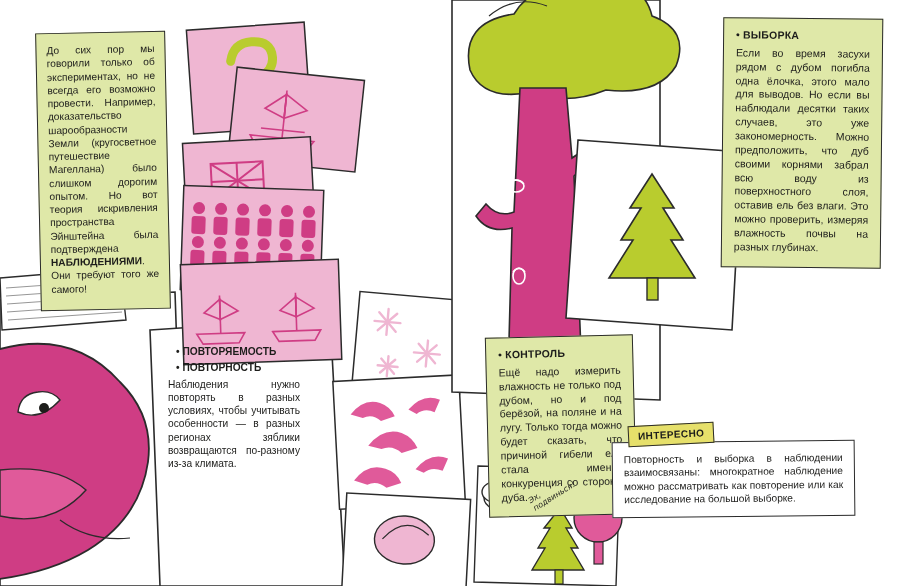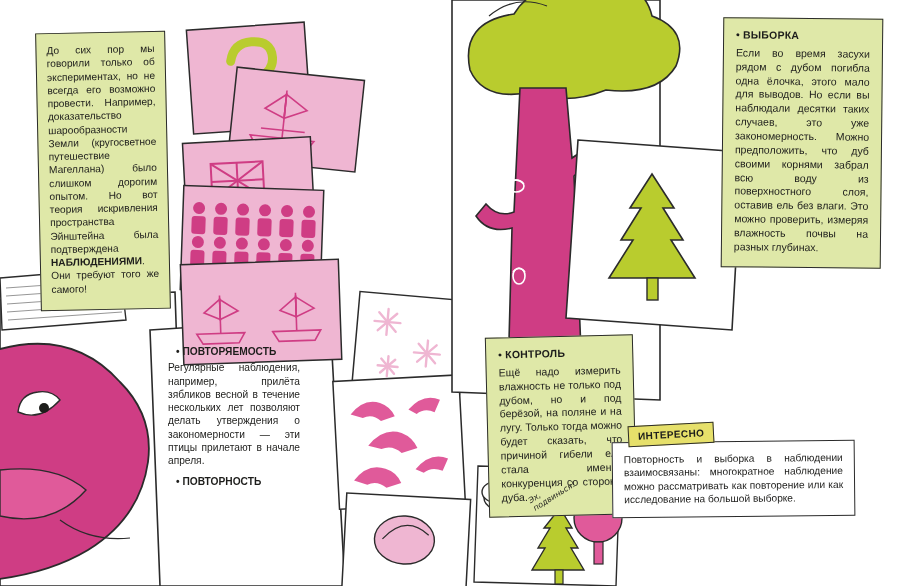--- a/index.html
+++ b/index.html
@@ -306,22 +306,22 @@
       <path d="M0 470 q56 -6 86 20 q-34 38 -86 26 z" fill="#e05a9a" stroke="#2b2b2b" stroke-width="1.4"></path>
     </g>
   </svg>
 
   <div id="intro-note">
     <span>До сих пор мы говорили только об экспериментах, но не всегда его возможно провести. Например, доказательство шарообразности Земли (кругосветное путешествие Магеллана) было слишком дорогим опытом. Но вот теория искривления пространства Эйнштейна была подтверждена </span><b>НАБЛЮДЕНИЯМИ</b><span>. Они требуют того же самого!</span>
   </div>
 
   <div id="body-col">
     <span class="h">ПОВТОРЯЕМОСТЬ</span>
-    <p>Регулярные наблюдения, например, прилёта зябликов весной в течение нескольких лет позволяют делать утверждения о закономерности — эти птицы прилетают в начале апреля.</p>
     <span class="h">ПОВТОРНОСТЬ</span>
+    <p>Наблюдения нужно повторять в разных условиях, чтобы учитывать особенности — в разных регионах зяблики возвращаются по-разному из-за климата.</p>
   </div>
 
   <div class="callout greenbox" style="left:722px; top:18px; width:160px; transform:rotate(0.6deg);">
     <span class="head bullet">ВЫБОРКА</span>
     <span>Если во время засухи рядом с дубом погибла одна ёлочка, этого мало для выводов. Но если вы наблюдали десятки таких случаев, это уже закономерность. Можно предположить, что дуб своими корнями забрал всю воду из поверхностного слоя, оставив ель без влаги. Это можно проверить, измеряя влажность почвы на разных глубинах.</span>
   </div>
 
   <div class="callout greenbox2" style="left:487px; top:336px; width:148px; transform:rotate(-1.4deg);">
     <span class="head bullet">КОНТРОЛЬ</span>
     <span>Ещё надо измерить влажность не только под дубом, но и под берёзой, на поляне и на лугу. Только тогда можно будет сказать, что причиной гибели ели стала именно конкуренция со стороны дуба.</span>

